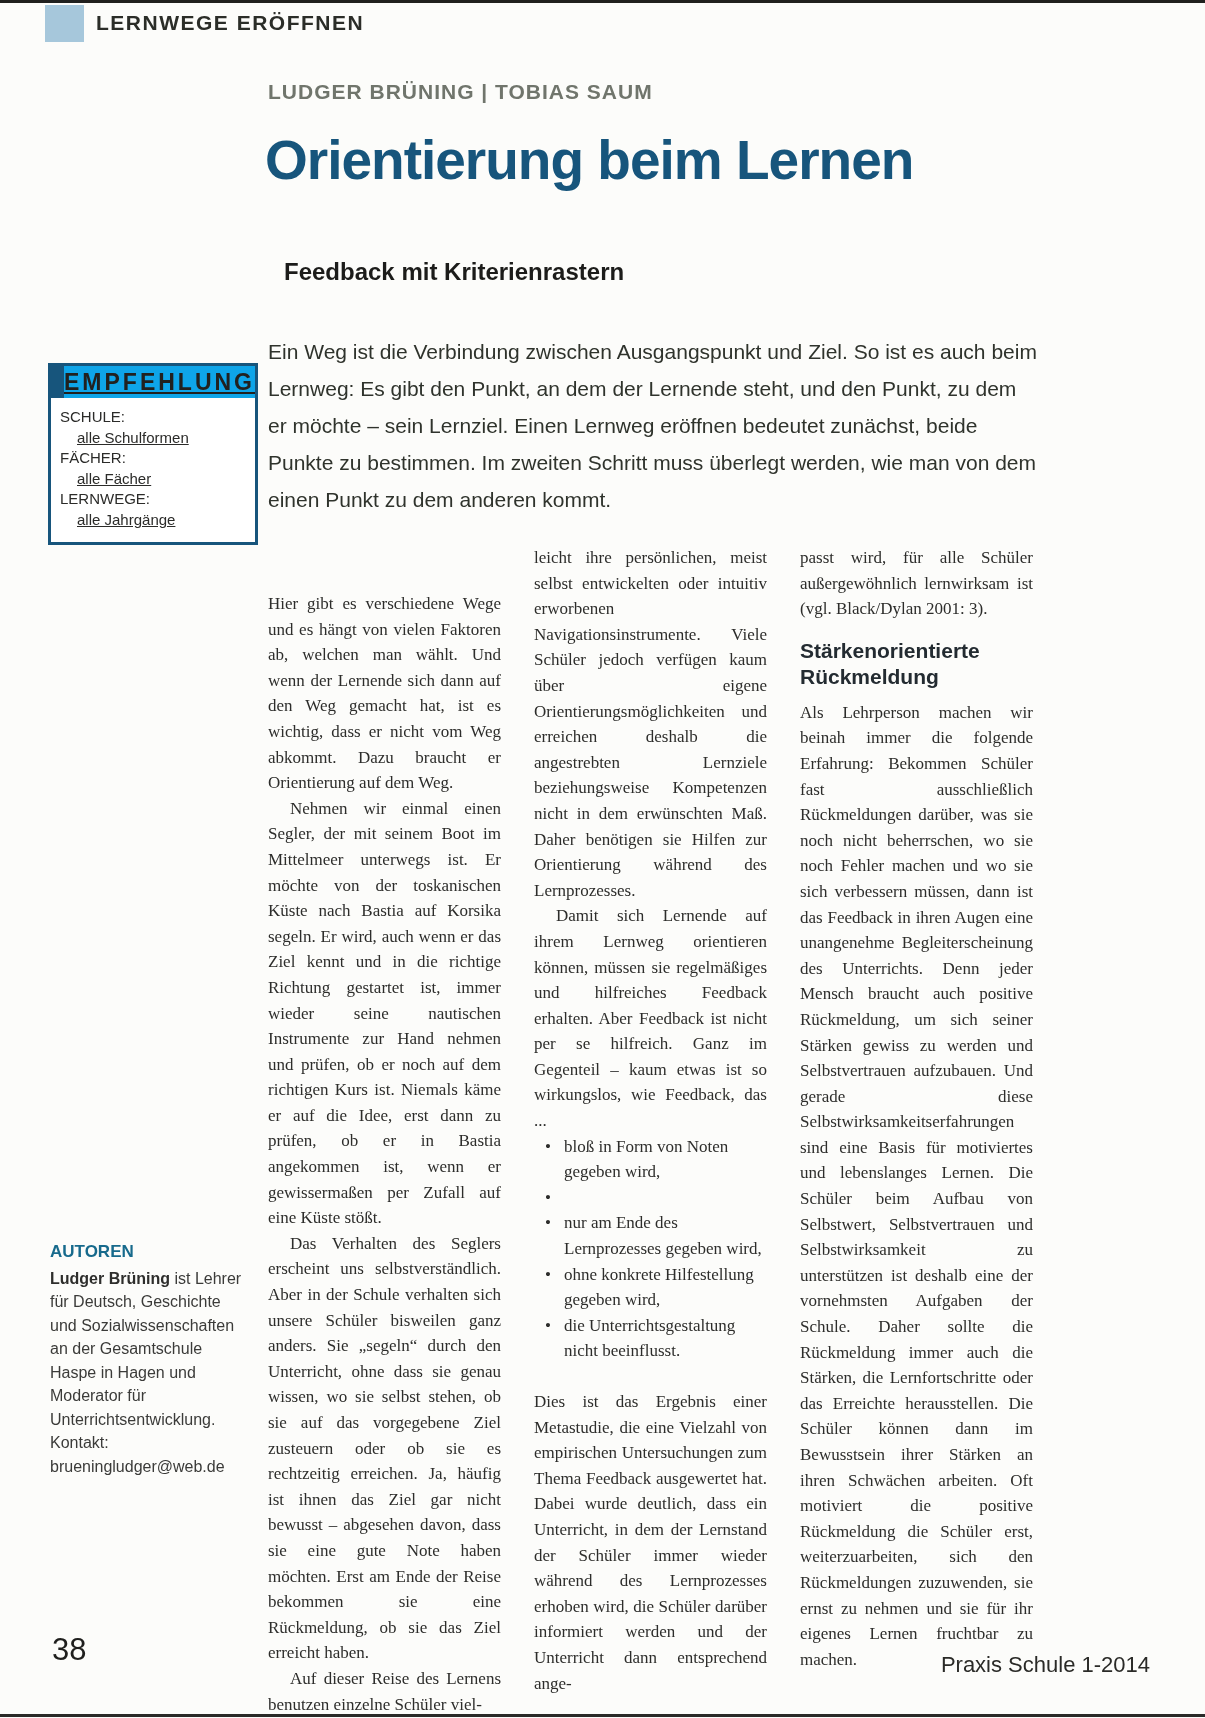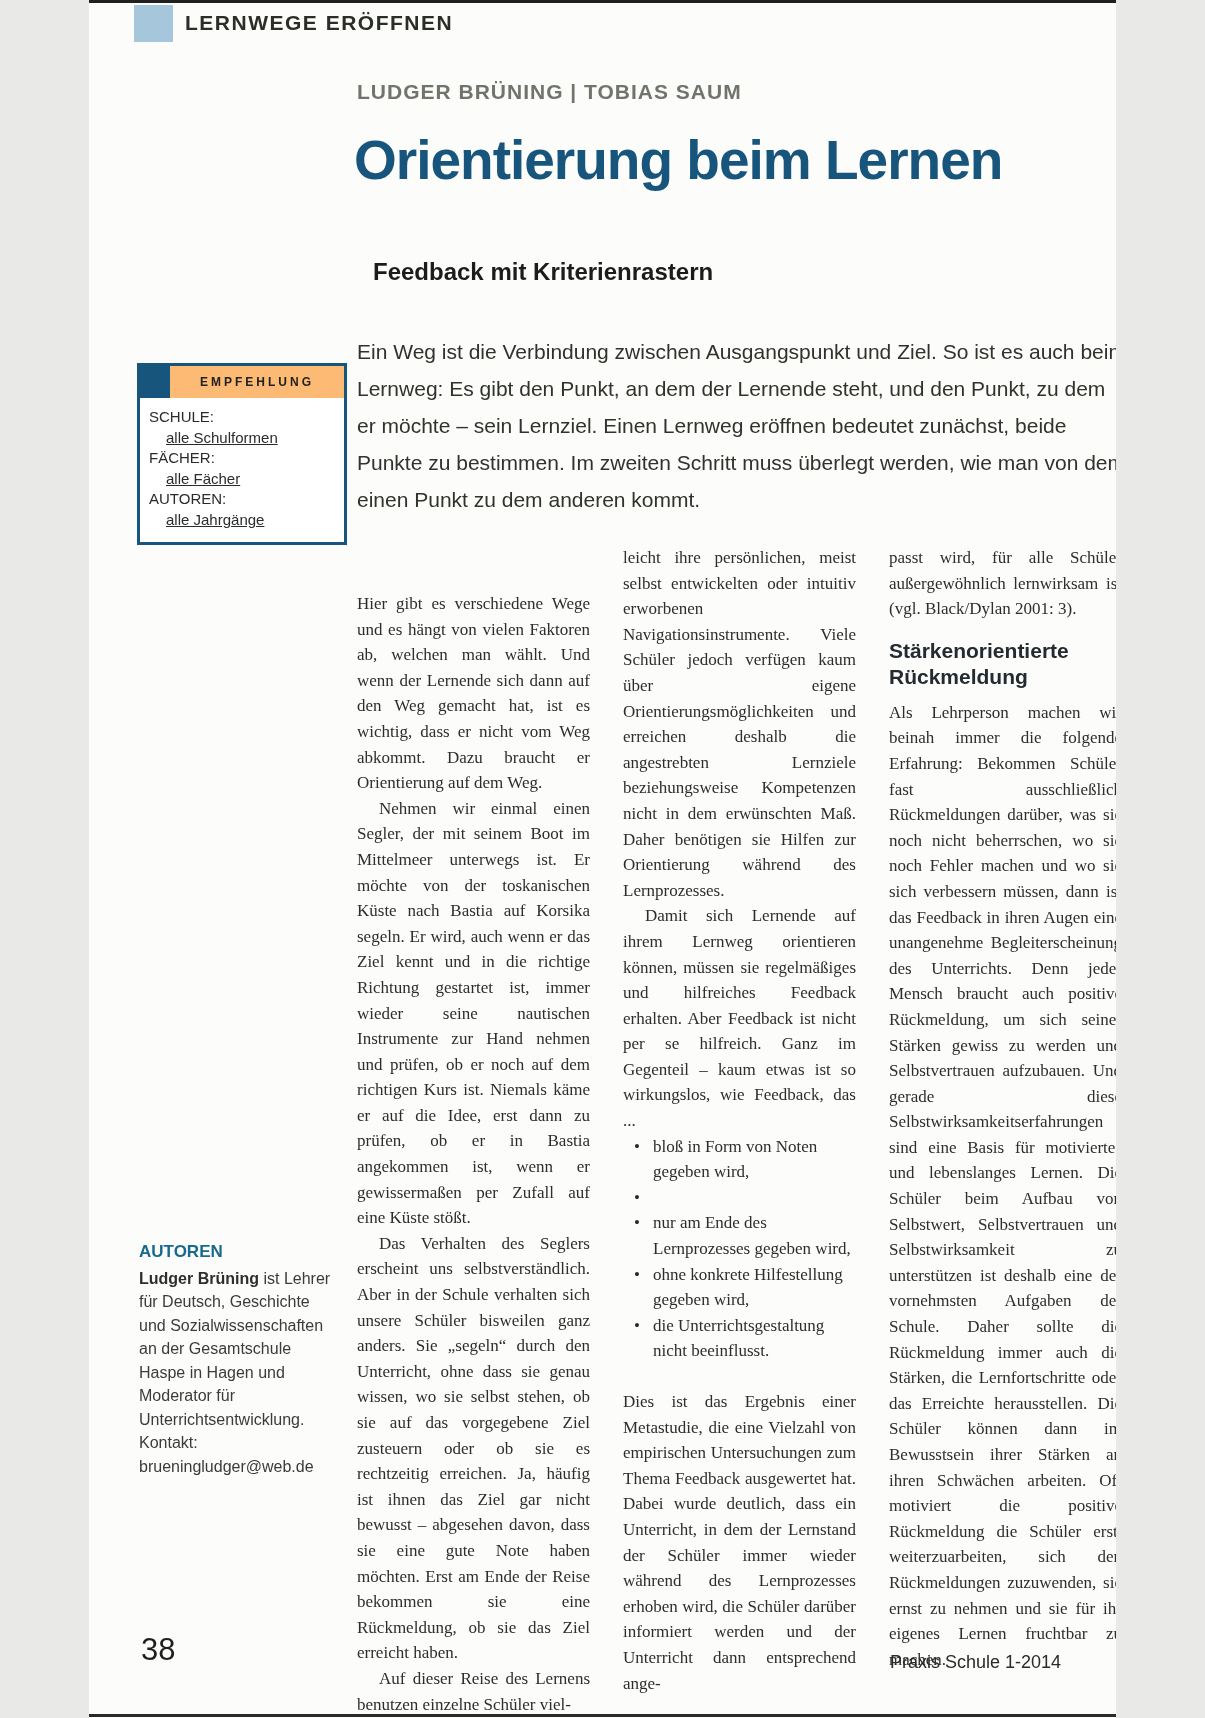--- a/index.html
+++ b/index.html
@@ -1,18 +1,18 @@
 <!DOCTYPE html>
 <html lang="de"><head>
 <meta charset="utf-8">
 <style>
   html,body{margin:0;padding:0;background:#e9e9e7;}
   .page{
     position:relative;
-    width:1027px;height:1718px;
+    width:1205px;height:1718px;
     margin:0 auto;
     background:#fcfcfa;
     overflow:hidden;
     font-family:"Liberation Sans",sans-serif;
   }
   .top-rule{position:absolute;top:0;left:0;width:100%;height:3px;background:#20201e;}
   .bottom-rule{position:absolute;top:1714px;left:0;width:100%;height:3px;background:#2a2a28;}
 
   
   .header-square{position:absolute;left:45px;top:5px;width:39px;height:37px;background:var(--header-square,#a6c7db);}
@@ -36,22 +36,22 @@
   
   .rec-box{
     position:absolute;left:48px;top:363px;width:210px;
     border:3px solid var(--accent,#17557c);
     background:#fff;
     box-sizing:border-box;
   }
   .rec-head{display:flex;height:32px;}
   .rec-square{width:30px;background:var(--accent,#17557c);}
   .rec-title{
-    flex:1;background:#fdba74;display:flex;align-items:center;justify-content:center;
-    font-size:12px;font-weight:bold;letter-spacing:3px;color:#21211f;
+    flex:1;background:#0ea5e9;display:flex;align-items:center;justify-content:center;
+    font-size:23px;font-weight:bold;letter-spacing:3px;color:#21211f;text-decoration:underline;
   }
   .rec-items{padding:9px 8px 12px 9px;font-size:15px;line-height:20.5px;color:#2b2b29;}
   .rec-label{}
   .rec-value{padding-left:17px;text-decoration:underline;}
 
   
   .intro{
     position:absolute;left:268px;top:333px;width:772px;margin:0;
     font-size:21px;line-height:37px;color:#2f332c;
   }
@@ -89,21 +89,21 @@
     position:absolute;left:50px;top:1240px;width:198px;
     font-size:16px;line-height:23.5px;color:#3b3b39;
     overflow-wrap:break-word;
   }
   .authors-title{font-size:17px;font-weight:bold;color:var(--authors-heading,#176a8c);margin-bottom:3px;}
   .authors-box p{margin:0;}
   .authors-box b{color:#2e2e2c;}
 
   
   .page-number{position:absolute;left:52px;top:1632px;font-size:31px;color:#1f1f1d;}
-  .journal-name{position:absolute;right:55px;top:1652px;font-size:18px;color:#2a2a27;}
+  .journal-name{position:absolute;right:55px;top:1652px;font-size:22px;color:#2a2a27;}
 </style>
 </head>
 <body>
 
 <div class="page" style="--accent: #17557c; --authors-heading: #176a8c; --header-square: #a6c7db;">
   <div class="top-rule"></div>
 
   <div class="header-square"></div>
   <div class="kicker">LERNWEGE ERÖFFNEN</div>
 
@@ -114,21 +114,21 @@
   <aside class="rec-box">
     <div class="rec-head">
       <div class="rec-square"></div>
       <div class="rec-title">EMPFEHLUNG</div>
     </div>
     <div class="rec-items" id="rec-items">
         <div class="rec-label">SCHULE:</div>
         <div class="rec-value">alle Schulformen</div>
         <div class="rec-label">FÄCHER:</div>
         <div class="rec-value">alle Fächer</div>
-        <div class="rec-label">AUTOREN:</div>
+        <div class="rec-label">LERNWEGE:</div>
         <div class="rec-value">alle Jahrgänge</div>
       </div>
   </aside>
 
   <p class="intro">Ein Weg ist die Verbindung zwischen Ausgangspunkt und Ziel. So ist es auch beim Lernweg: Es gibt den Punkt, an dem der Lernende steht, und den Punkt, zu dem er möchte – sein Lernziel. Einen Lernweg eröffnen bedeutet zunächst, beide Punkte zu bestimmen. Im zweiten Schritt muss überlegt werden, wie man von dem einen Punkt zu dem anderen kommt.</p>
 
   <main class="columns">
     <div class="col col1">
         <p class="body-p">Hier gibt es verschiedene Wege und es hängt von vielen Faktoren ab, welchen man wählt. Und wenn der Lernende sich dann auf den Weg gemacht hat, ist es wichtig, dass er nicht vom Weg abkommt. Dazu braucht er Orientierung auf dem Weg.</p>
         <p class="body-p indent">Nehmen wir einmal einen Segler, der mit seinem Boot im Mittelmeer unterwegs ist. Er möchte von der toskanischen Küste nach Bastia auf Korsika segeln. Er wird, auch wenn er das Ziel kennt und in die richtige Richtung gestartet ist, immer wieder seine nautischen Instrumente zur Hand nehmen und prüfen, ob er noch auf dem richtigen Kurs ist. Niemals käme er auf die Idee, erst dann zu prüfen, ob er in Bastia angekommen ist, wenn er gewissermaßen per Zufall auf eine Küste stößt.</p>

